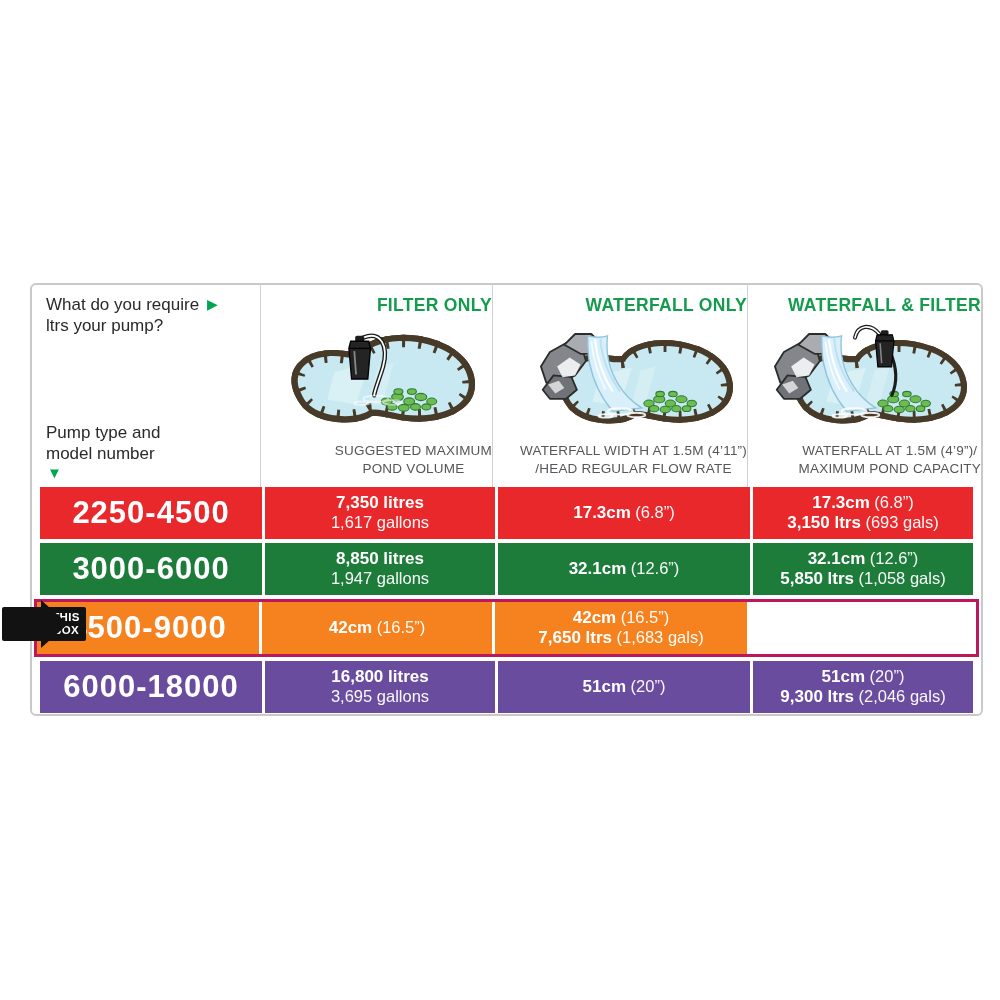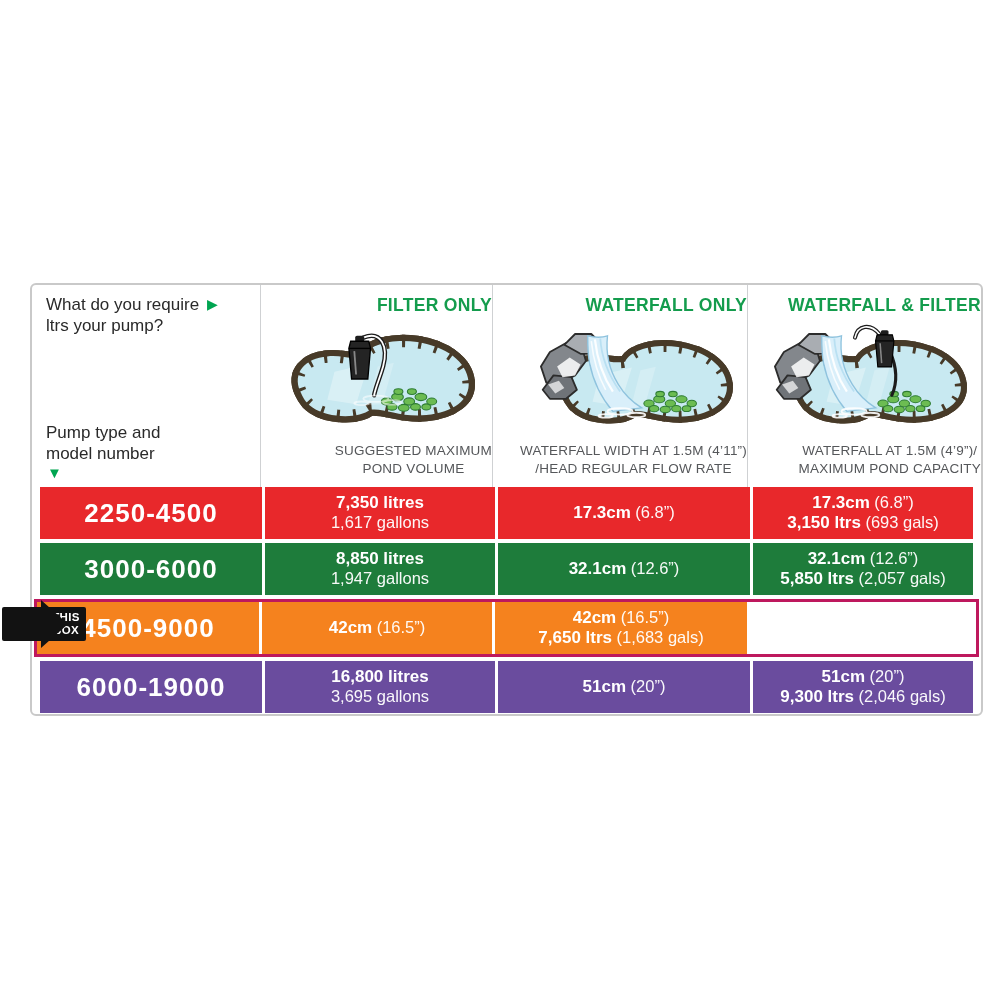--- a/index.html
+++ b/index.html
@@ -29,21 +29,21 @@
   .caption{margin-bottom:10px;color:#55575a;font-size:13.5px;line-height:1.3;letter-spacing:.2px;}
   
   .rows{position:absolute;left:8px;right:8px;top:202px;display:flex;flex-direction:column;gap:4px;}
   .trow{display:grid;grid-template-columns:222px 230px 252px 1fr;gap:3px;height:52px;background:#ffffff;}
   .trow .cell{display:flex;flex-direction:column;justify-content:center;align-items:center;color:#ffffff;text-align:center;line-height:1.18;}
   .row-red    .cell{background:#e8282b;}
   .row-green  .cell{background:#1e7c3b;}
   .row-orange .cell{background:#f5821e;}
   .row-purple .cell{background:#6a4c9e;}
   .row-highlight{border:3px solid #be185d;margin-left:-6px;margin-right:-6px;position:relative;}
-  .model{font-size:26px;font-weight:bold;letter-spacing:1px;}
+  .model{font-size:31px;font-weight:bold;letter-spacing:1px;}
   .b{font-weight:bold;font-size:17px;}
   .r{font-weight:normal;font-size:16.5px;opacity:.96;}
   .pair{white-space:nowrap;}
   
   .thisbox{position:absolute;left:2px;top:607px;width:40px;height:34px;background:#121212;color:#ffffff;
     display:flex;flex-direction:column;align-items:center;justify-content:center;
     font-size:11.5px;font-weight:bold;line-height:1.1;letter-spacing:.3px;z-index:6;border-radius:2px;padding-left:44px;}
   .thisbox-arrow{position:absolute;left:41px;top:600px;width:0;height:0;z-index:6;
     border-top:24px solid transparent;border-bottom:24px solid transparent;border-left:27px solid #121212;}
   .defs-holder{position:absolute;width:0;height:0;overflow:hidden;}
@@ -203,37 +203,37 @@
       <div class="cell model">3000-6000</div>
       <div class="cell">
         <div class="b">8,850 litres</div>
         <div class="r">1,947 gallons</div>
       </div>
       <div class="cell">
         <div class="pair"><span class="b">32.1cm</span> <span class="r">(12.6”)</span></div>
       </div>
       <div class="cell">
         <div class="pair"><span class="b">32.1cm</span> <span class="r">(12.6”)</span></div>
-        <div class="pair"><span class="b">5,850 ltrs</span> <span class="r">(2,057 gals)</span></div>
+        <div class="pair"><span class="b">5,850 ltrs</span> <span class="r">(1,058 gals)</span></div>
       </div>
     </div>
 
     <div class="trow row-orange row-highlight">
       <div class="cell model">4500-9000</div>
       <div class="cell">
         <div class="pair"><span class="b">42cm</span> <span class="r">(16.5”)</span></div>
       </div>
       <div class="cell">
         <div class="pair"><span class="b">42cm</span> <span class="r">(16.5”)</span></div>
         <div class="pair"><span class="b">7,650 ltrs</span> <span class="r">(1,683 gals)</span></div>
       </div>
     </div>
 
     <div class="trow row-purple">
-      <div class="cell model">6000-19000</div>
+      <div class="cell model">6000-18000</div>
       <div class="cell">
         <div class="b">16,800 litres</div>
         <div class="r">3,695 gallons</div>
       </div>
       <div class="cell">
         <div class="pair"><span class="b">51cm</span> <span class="r">(20”)</span></div>
       </div>
       <div class="cell">
         <div class="pair"><span class="b">51cm</span> <span class="r">(20”)</span></div>
         <div class="pair"><span class="b">9,300 ltrs</span> <span class="r">(2,046 gals)</span></div>

